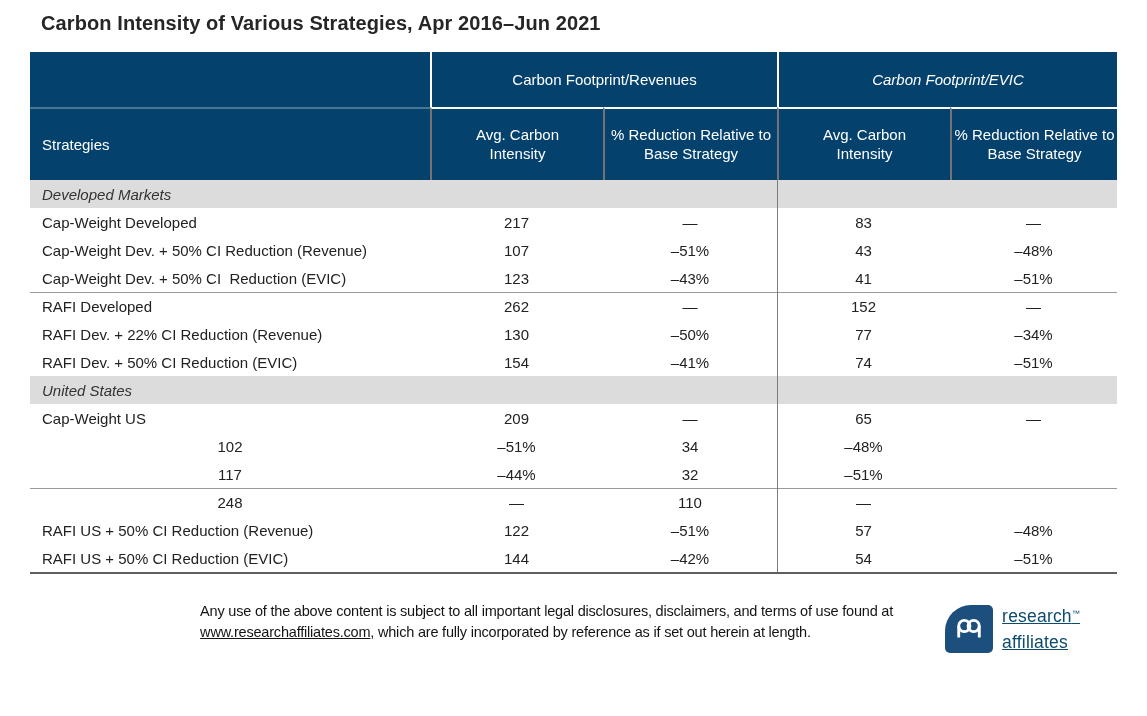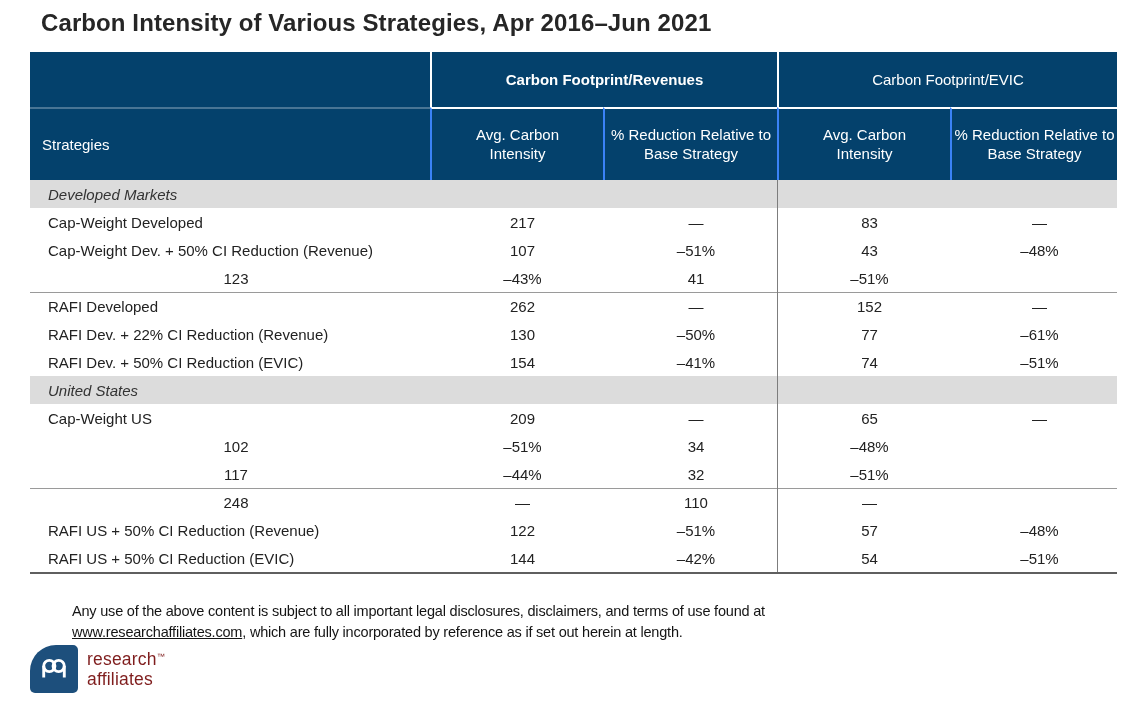--- a/index.html
+++ b/index.html
@@ -6,111 +6,110 @@
   html, body { background: #ffffff; }
   body {
     width: 1147px; height: 716px;
     font-family: "Liberation Sans", sans-serif;
     color: #1a1a1a;
     overflow: hidden;
   }
   .page { padding: 10px 30px 0 30px; }
 
   .page-title {
-    font-size: 24px; line-height: 26px; font-weight: bold;
+    font-size: 20px; line-height: 26px; font-weight: bold;
     color: #262626; margin-left: 11px; letter-spacing: 0.1px;
   }
 
   .table-wrap { margin-top: 16px; width: 1087px; }
 
   
   .thead { position: relative; background: #04416C; color: #ffffff; }
   .hgrid {
     display: grid;
     grid-template-columns: 400px 173px 174px 173px 167px;
     grid-template-rows: 55px 73px;
   }
   .hcell { display: flex; align-items: center; justify-content: center; text-align: center; font-size: 15px; }
   .h-strategies {
     grid-column: 1; grid-row: 1 / 3;
     justify-content: flex-start; align-items: flex-end;
     padding: 0 0 27px 12px; text-align: left; margin-top: 34px;
   }
   .h-group { grid-row: 1; border-left: 2px solid #ffffff; }
-  .h-sub { grid-row: 2; border-top: 2px solid #ffffff; border-left: 2px solid #3b82f6; line-height: 1.25; }
+  .h-sub { grid-row: 2; border-top: 2px solid #ffffff; border-left: 2px solid #737373; line-height: 1.25; }
   .h-sub .inner { margin: 0 auto; }
   .h-sub.col-avg .inner { max-width: 100px; }
   .h-sub.col-pct .inner { max-width: 165px; }
   
   .thead::before {
     content: ""; position: absolute; left: 0; top: 55px; width: 400px; height: 2px;
     background: rgba(255,255,255,0.28);
   }
 
   
   .tbody { position: relative; border-bottom: 2px solid #5f5f5f; }
   .row {
     display: grid;
     grid-template-columns: 400px 173px 174px 173px 167px;
     height: 28px; align-items: center;
-    font-size: 15px; color: #222222; padding-left: 6px;
+    font-size: 15px; color: #222222;
   }
   .section-row { background: #DCDCDC; }
   .section-row .cell { grid-column: 1 / -1; font-style: italic; padding-left: 12px; color: #333; }
   .strategy-cell { padding-left: 12px; white-space: pre; }
   .value-cell { text-align: center; }
   .rule-above { border-top: 1px solid #9a9a9a; }
   .group-divider {
     position: absolute; left: 747px; top: 0; bottom: 0; width: 1px;
     background: #7d7d7d;
   }
 
   
   .source-note {
     margin: 17px 0 0 1px;
     font-family: "Liberation Serif", serif;
     font-size: 15.5px; color: #3c3c3c; letter-spacing: 0.2px;
   }
   .footer {
     margin-top: 27px;
-    display: flex; justify-content: center; align-items: flex-start;
+    display: flex; justify-content: flex-end; align-items: flex-start;
     padding-right: 37px;
-    flex-direction: column;
   }
   .disclaimer {
     margin-left: 42px; width: 745px;
     font-size: 14.5px; line-height: 1.45; color: #141414; letter-spacing: -0.2px;
   }
   .disclaimer a { color: inherit; text-decoration: underline; }
 
   .logo { display: flex; align-items: center; gap: 9px; margin-top: 2px; }
   .logo-mark {
     width: 48px; height: 48px; background: #1D4F7C;
     border-radius: 26px 5px 5px 5px;
     display: flex; align-items: center; justify-content: center;
   }
   .logo-mark svg { display: block; }
   .logo-text {
-    font-size: 17.5px; line-height: 20px; color: #7f1d1d; letter-spacing: 0.2px;
+    font-size: 17.5px; line-height: 26px; color: #0c4a6e; letter-spacing: 0.2px; text-decoration: underline;
   }
   .logo-text .tm { font-size: 8px; vertical-align: top; position: relative; top: -2px; }
 </style>
 </head>
 <body>
 
 <div class="page">
 
   <h1 class="page-title">Carbon Intensity of Various Strategies, Apr 2016–Jun 2021</h1>
 
   <div class="table-wrap">
     <div class="thead">
       <div class="hgrid">
         <div class="hcell h-strategies">Strategies</div>
-        <div class="hcell h-group" style="grid-column: 2 / 4; font-weight: bold;">Carbon Footprint/Revenues</div>
-        <div class="hcell h-group" style="grid-column: 4 / 6;">Carbon Footprint/EVIC</div>
+        <div class="hcell h-group" style="grid-column: 2 / 4;">Carbon Footprint/Revenues</div>
+        <div class="hcell h-group" style="grid-column: 4 / 6; font-style: italic;">Carbon Footprint/EVIC</div>
         <div class="hcell h-sub col-avg" style="grid-column: 2;">
             <span class="inner">Avg. Carbon Intensity</span>
           </div>
         <div class="hcell h-sub col-pct" style="grid-column: 3;">
             <span class="inner">% Reduction Relative to Base Strategy</span>
           </div>
         <div class="hcell h-sub col-avg" style="grid-column: 4;">
             <span class="inner">Avg. Carbon Intensity</span>
           </div>
         <div class="hcell h-sub col-pct" style="grid-column: 5;">
@@ -131,38 +130,39 @@
           <div class="cell value-cell">—</div>
         </div>
         <div class="row data-row">
           <div class="cell strategy-cell">Cap-Weight Dev. + 50% CI Reduction (Revenue)</div>
           <div class="cell value-cell">107</div>
           <div class="cell value-cell">–51%</div>
           <div class="cell value-cell">43</div>
           <div class="cell value-cell">–48%</div>
         </div>
         <div class="row data-row">
+          <div class="cell strategy-cell">Cap-Weight Dev. + 50% CI  Reduction (EVIC)</div>
           <div class="cell value-cell">123</div>
           <div class="cell value-cell">–43%</div>
           <div class="cell value-cell">41</div>
           <div class="cell value-cell">–51%</div>
         </div>
         <div class="row data-row rule-above">
           <div class="cell strategy-cell">RAFI Developed</div>
           <div class="cell value-cell">262</div>
           <div class="cell value-cell">—</div>
           <div class="cell value-cell">152</div>
           <div class="cell value-cell">—</div>
         </div>
         <div class="row data-row">
           <div class="cell strategy-cell">RAFI Dev. + 22% CI Reduction (Revenue)</div>
           <div class="cell value-cell">130</div>
           <div class="cell value-cell">–50%</div>
           <div class="cell value-cell">77</div>
-          <div class="cell value-cell">–61%</div>
+          <div class="cell value-cell">–34%</div>
         </div>
         <div class="row data-row">
           <div class="cell strategy-cell">RAFI Dev. + 50% CI Reduction (EVIC)</div>
           <div class="cell value-cell">154</div>
           <div class="cell value-cell">–41%</div>
           <div class="cell value-cell">74</div>
           <div class="cell value-cell">–51%</div>
         </div>
         <div class="row section-row">
           <div class="cell">United States</div>

